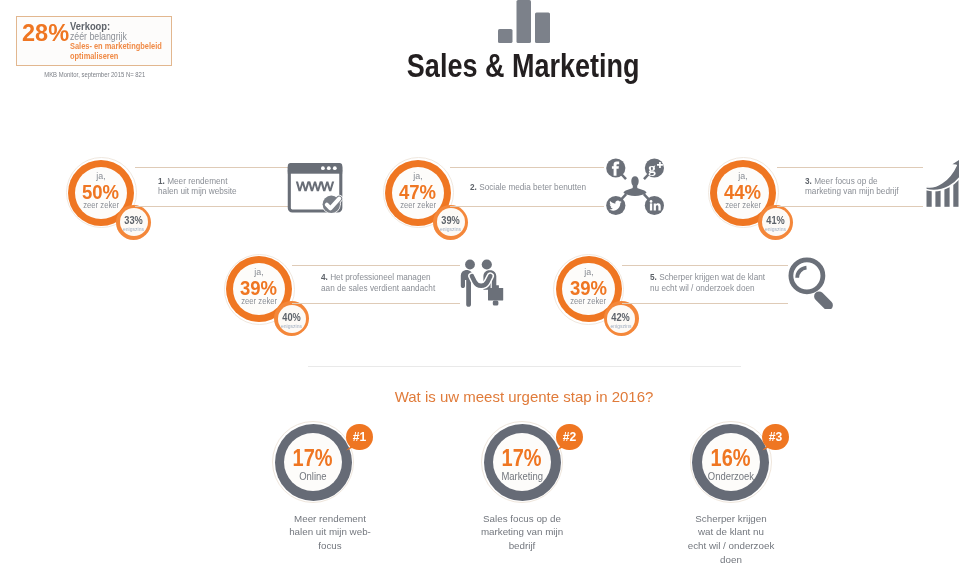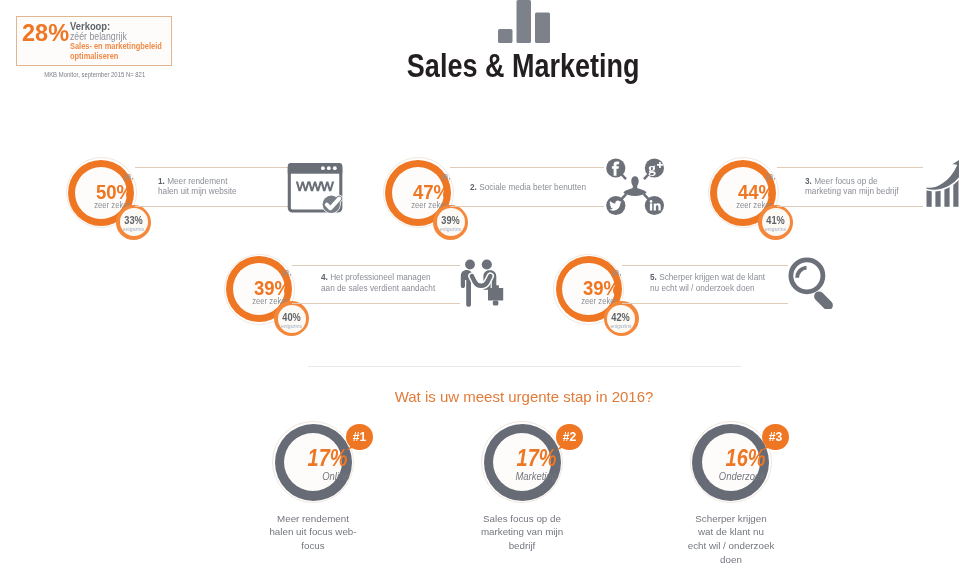--- a/index.html
+++ b/index.html
@@ -43,39 +43,39 @@
   .sd-pct{font-size:10.5px;font-weight:bold;color:#5d6269;line-height:11px;top:10.7px;}
   .sd-sub{font-size:5.0px;color:#9fadc0;line-height:6px;top:21.5px;}
   .sd-pct span{display:inline-block;transform:scaleX(0.88);}
 
 
   
   .dn-outer{position:absolute;border-radius:50%;background:#ef7622;}
   .dn-inner{position:absolute;border-radius:50%;background:#fdfcfa;}
   .dn-halo{position:absolute;border-radius:50%;border:1px solid #f0e8df;}
   .dn-text{position:absolute;}
-  .dn-text > div{position:absolute;left:0;width:100%;text-align:right;}
+  .dn-text > div{position:absolute;left:0;width:100%;text-align:center;}
   .sm-outer{position:absolute;border-radius:50%;background:#f4873a;}
   .sm-inner{position:absolute;border-radius:50%;background:#fdfaf6;box-sizing:border-box;}
   .sm-text{position:absolute;}
   .sm-text > div{position:absolute;left:0;width:100%;text-align:center;}
 
   
   .conn{position:absolute;height:1px;background:#dfcbb7;}
   .lbl{position:absolute;font-size:9.5px;color:#8a8e95;line-height:10.7px;
        transform:scaleX(0.865);transform-origin:left top;}
   .lbl b{color:#5d6269;font-weight:bold;}
 
 
   
   .gd-halo{position:absolute;border-radius:50%;border:1px solid #efe6dc;}
   .gd-ring{position:absolute;border-radius:50%;background:#666b76;}
   .gd-hole{position:absolute;border-radius:50%;background:#fdfcfa;}
   .gd-text{position:absolute;}
-  .gd-text > div{position:absolute;left:0;width:100%;text-align:right;font-style:italic;}
+  .gd-text > div{position:absolute;left:0;width:100%;text-align:center;}
   .gd-pct2{font-size:23.5px;font-weight:bold;color:#ef7622;line-height:23px;top:23.8px;}
   .gd-pct2 span{display:inline-block;transform:scaleX(0.85);}
   .gd-sub2{font-size:11px;color:#73777e;line-height:10px;top:47px;}
   .gd-sub2 span{display:inline-block;transform:scaleX(0.86);}
   .bubble{position:absolute;border-radius:50%;background:#ef7622;}
   .bubble-txt{position:absolute;display:flex;align-items:center;justify-content:center;
               font-size:13.5px;font-weight:bold;color:#ffffff;}
   .bubble-txt span{display:inline-block;transform:scaleX(0.9);}
 
   
@@ -380,23 +380,23 @@
   <div class="abs">
     <svg class="abs" style="left:740.4px;top:428.8px;" width="26" height="26" viewBox="0 0 26 26">
         <path d="M23.0 4.0 C22.0 13.5 17.5 18.5 8.0 21.5 C14.5 16.5 18.0 11.5 18.0 3.0 Z" fill="#ef7622"></path>
       </svg>
     <div class="bubble" style="left:748.1px;top:423.5px;width:26.6px;height:26.6px;"></div>
     <div class="bubble-txt" style="left:748.1px;top:423.5px;width:26.6px;height:26.6px;">
         <span>#3</span>
       </div>
   </div>
 
-  <div class="abs bcap" style="left:255px;top:511.5px;width:88px;">
+  <div class="abs bcap" style="left:272px;top:511.5px;width:88px;">
     <div>Meer rendement</div>
-    <div>halen uit focus web-</div>
+    <div>halen uit mijn web-</div>
     <div>focus</div>
   </div>
   <div class="abs bcap" style="left:464px;top:511.5px;width:88px;">
     <div>Sales focus op de</div>
     <div>marketing van mijn</div>
     <div>bedrijf</div>
   </div>
   <div class="abs bcap" style="left:671px;top:511.5px;width:92px;">
     <div>Scherper krijgen</div>
     <div>wat de klant nu</div>

